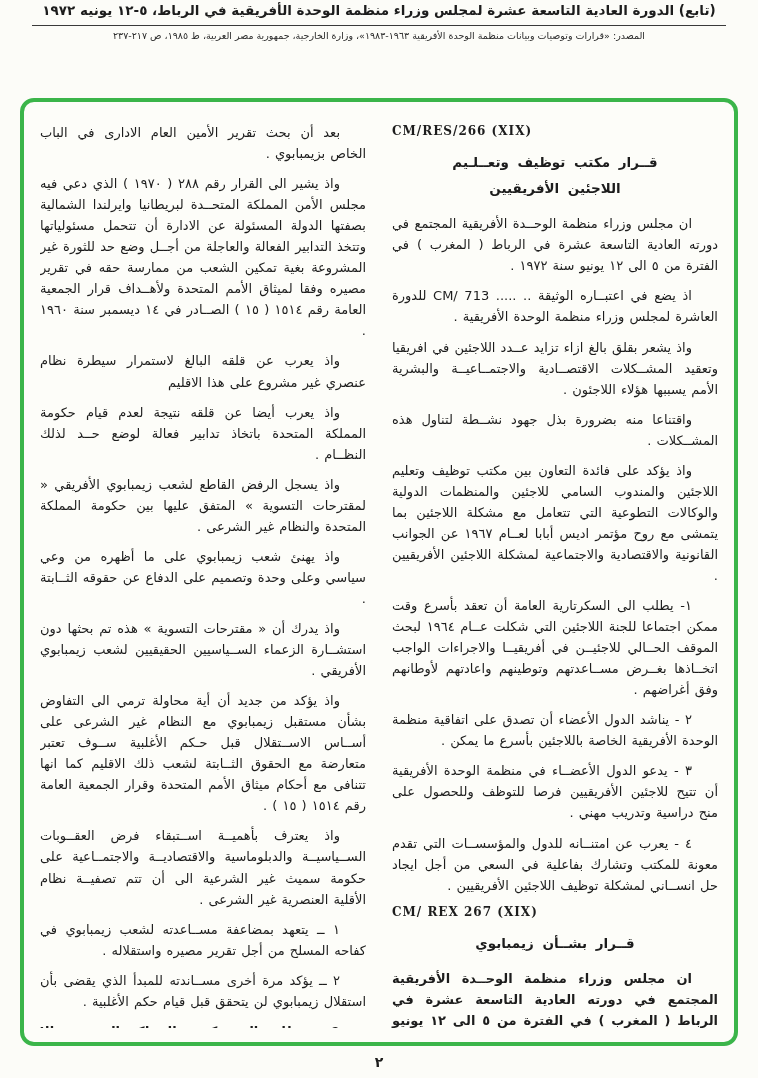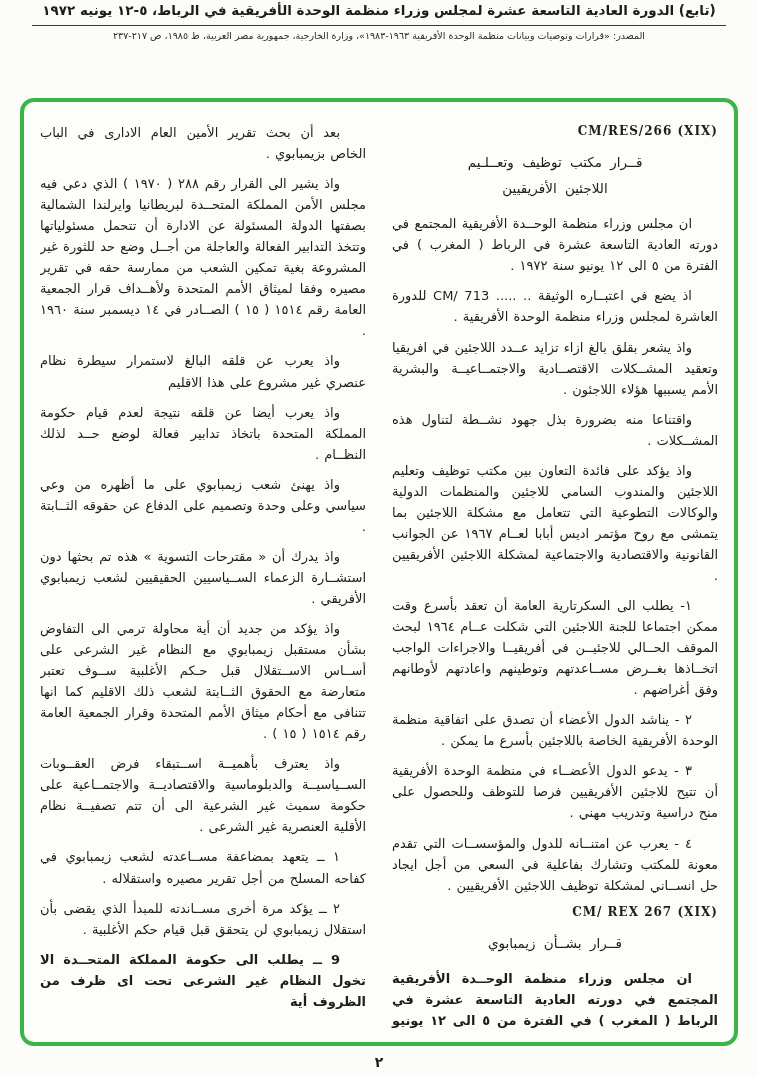--- a/index.html
+++ b/index.html
@@ -58,31 +58,31 @@
     font-size:13px;
     line-height:1.62;
     text-align:justify;
     text-indent:26px;
     margin:0 0 9px 0;
     word-spacing:1px;
   }
   .para.bold{font-weight:bold;}
   .ref{
     direction:ltr;
-    text-align:right;
+    text-align:left;
     font-family:"DejaVu Serif",serif;
     font-size:12px;
     font-weight:bold;
     letter-spacing:1px;
     margin:2px 0 12px 0;
     text-indent:0;
   }
   .title{
     text-align:center;
-    font-weight:normal;
+    font-weight:bold;
     font-size:13.5px;
     line-height:1.9;
     white-space:pre-line;
     margin:4px 0 12px 0;
     word-spacing:4px;
   }
 
   
   .page-number{
     position:absolute;
@@ -120,20 +120,21 @@
           <div class="block para">٤ - يعرب عن امتنــانه للدول والمؤسســات التي تقدم معونة للمكتب وتشارك بفاعلية في السعي من أجل ايجاد حل انســاني لمشكلة توظيف اللاجئين الأفريقيين .</div>
           <div class="block ref">CM/ REX 267  (XIX)</div>
           <div class="block title">قــرار بشــأن زيمبابوي</div>
           <div class="block para bold">ان مجلس وزراء منظمة الوحــدة الأفريقية المجتمع في دورته العادية التاسعة عشرة في الرباط ( المغرب ) في الفترة من ٥ الى ١٢ يونيو سنة ١٩٧٢</div>
         </div>
       <div class="col">
           <div class="block para">بعد أن بحث تقرير الأمين العام الادارى في الباب الخاص بزيمبابوي .</div>
           <div class="block para">واذ يشير الى القرار رقم ٢٨٨ ( ١٩٧٠ ) الذي دعي فيه مجلس الأمن المملكة المتحــدة لبريطانيا وايرلندا الشمالية بصفتها الدولة المسئولة عن الادارة أن تتحمل مسئولياتها وتتخذ التدابير الفعالة والعاجلة من أجــل وضع حد للثورة غير المشروعة بغية تمكين الشعب من ممارسة حقه في تقرير مصيره وفقا لميثاق الأمم المتحدة ولأهــداف قرار الجمعية العامة رقم ١٥١٤ ( ١٥ ) الصــادر في ١٤ ديسمبر سنة ١٩٦٠ .</div>
           <div class="block para">واذ يعرب عن قلقه البالغ لاستمرار سيطرة نظام عنصري غير مشروع على هذا الاقليم</div>
           <div class="block para">واذ يعرب أيضا عن قلقه نتيجة لعدم قيام حكومة المملكة المتحدة باتخاذ تدابير فعالة لوضع حــد لذلك النظــام .</div>
+          <div class="block para">واذ يسجل الرفض القاطع لشعب زيمبابوي الأفريقي « لمقترحات التسوية » المتفق عليها بين حكومة المملكة المتحدة والنظام غير الشرعى .</div>
           <div class="block para">واذ يهنئ شعب زيمبابوي على ما أظهره من وعي سياسي وعلى وحدة وتصميم على الدفاع عن حقوقه الثــابتة .</div>
           <div class="block para">واذ يدرك أن « مقترحات التسوية » هذه تم بحثها دون استشــارة الزعماء الســياسيين الحقيقيين لشعب زيمبابوي الأفريقي .</div>
           <div class="block para">واذ يؤكد من جديد أن أية محاولة ترمي الى التفاوض بشأن مستقبل زيمبابوي مع النظام غير الشرعى على أســاس الاســتقلال قبل حـكم الأغلبية ســوف تعتبر متعارضة مع الحقوق الثــابتة لشعب ذلك الاقليم كما انها تتنافى مع أحكام ميثاق الأمم المتحدة وقرار الجمعية العامة رقم ١٥١٤ ( ١٥ ) .</div>
           <div class="block para">واذ يعترف بأهميــة اســتبقاء فرض العقــوبات الســياسيــة والدبلوماسية والاقتصاديــة والاجتمــاعية على حكومة سميث غير الشرعية الى أن تتم تصفيــة نظام الأقلية العنصرية غير الشرعى .</div>
           <div class="block para">١ ــ يتعهد بمضاعفة مســاعدته لشعب زيمبابوي في كفاحه المسلح من أجل تقرير مصيره واستقلاله .</div>
           <div class="block para">٢ ــ يؤكد مرة أخرى مســاندته للمبدأ الذي يقضى بأن استقلال زيمبابوي لن يتحقق قبل قيام حكم الأغلبية .</div>
           <div class="block para bold">9 ــ يطلب الى حكومة المملكة المتحــدة الا تخول النظام غير الشرعى تحت اى ظرف من الظروف أية</div>
         </div>
     </div>
   </div>

